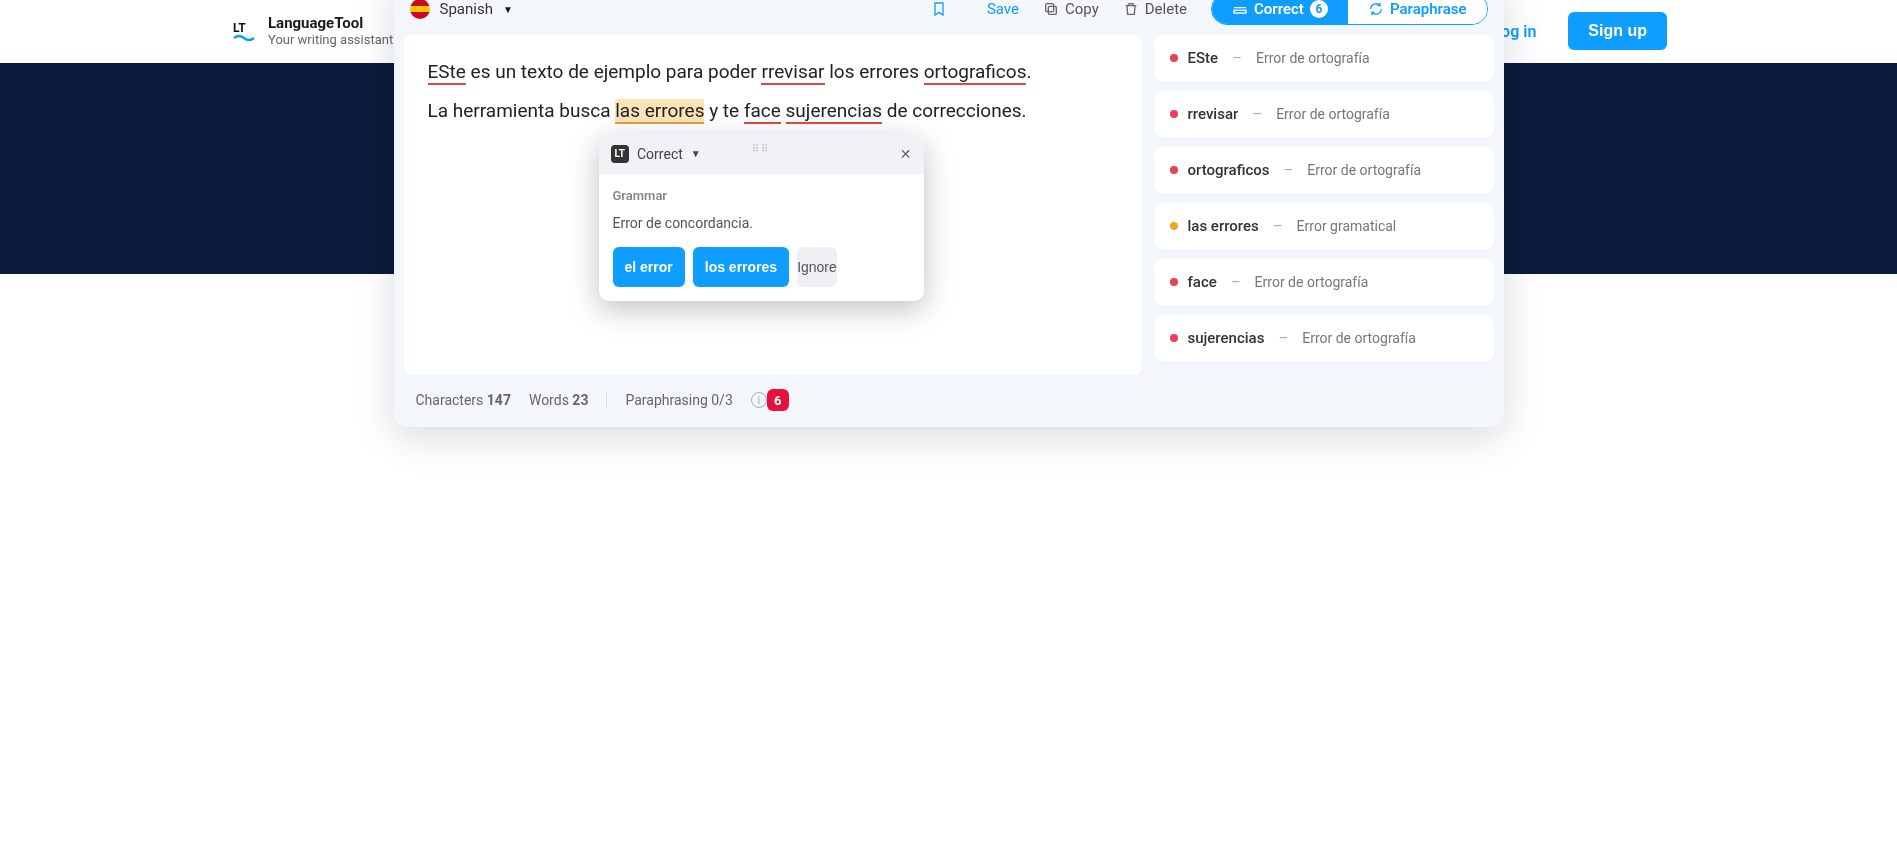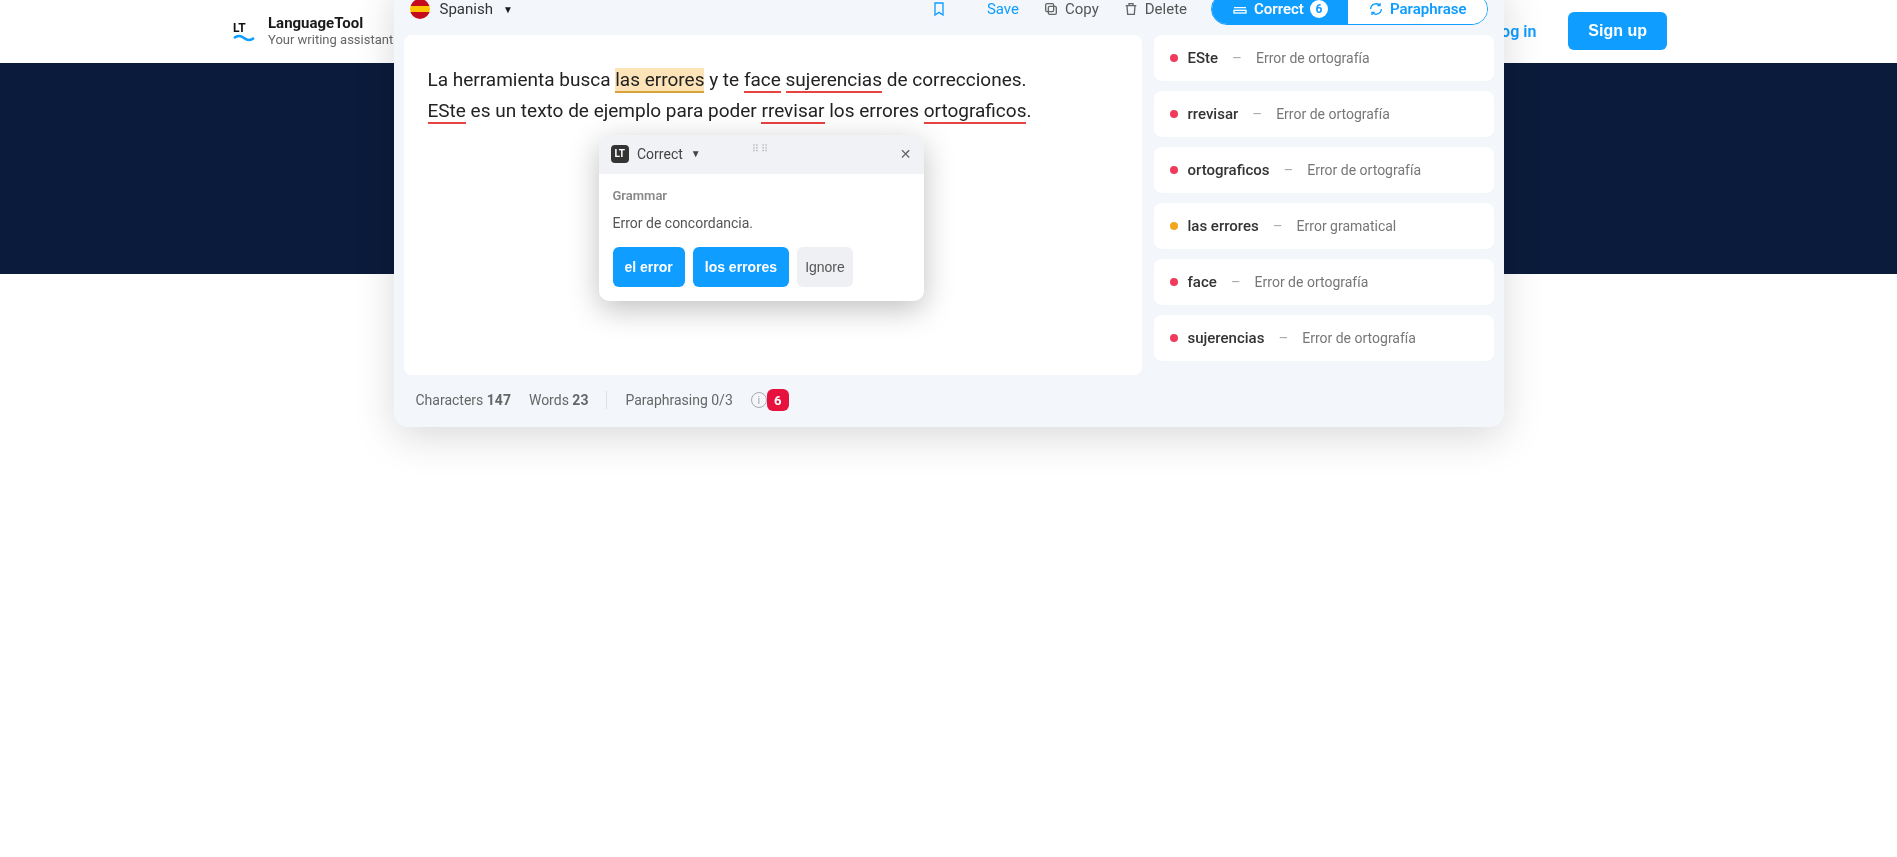--- a/index.html
+++ b/index.html
@@ -66,21 +66,21 @@
 .popup { position:absolute; top:100px; left:195px; width:325px; background:#fff; border-radius:10px; box-shadow: 0 8px 30px rgba(0,0,0,.25); }
 .popup-head { background:#f0f2f5; border-radius:10px 10px 0 0; padding:8px 12px; display:flex; align-items:center; justify-content:space-between; font-size:14px; color:#444; }
 .popup-head-left { display:flex; align-items:center; gap:8px; }
 .popup-drag { position:absolute; left:50%; top:6px; transform:translateX(-50%); color:#bbb; letter-spacing:2px; font-size:10px; }
 .popup-close { cursor:pointer; color:#666; }
 .popup-body { padding: 12px 14px 14px; }
 .popup-cat { font-size:13px; color:#888; font-weight:600; margin-bottom:6px; }
 .popup-msg { font-size:14px; color:#555; margin-bottom:12px; }
 .popup-actions { display:flex; gap:8px; }
 .sugg { background:#0f9dff; color:#fff; border:none; border-radius:6px; padding:12px 12px; font-size:14px; font-weight:600; cursor:pointer; }
-.ignore { background:#eef0f3; color:#555; border:none; border-radius:6px; padding:6px 8px; font-size:14px; cursor:pointer; }
+.ignore { background:#eef0f3; color:#555; border:none; border-radius:6px; padding:6px 0; font-size:14px; cursor:pointer; }
 
 .footer { display:flex; align-items:center; justify-content:flex-start; padding: 14px 12px 16px; font-size:14px; color:#666; }
 .footer-left { display:flex; align-items:center; gap:18px; }
 .footer-sep { width:1px; height:18px; background:#dcdfe4; }
 .info-icon { width:16px; height:16px; border:1.5px solid #aaa; border-radius:50%; display:inline-flex; align-items:center; justify-content:center; font-size:11px; color:#aaa; }
 .footer-badge { background:#e6123d; color:#fff; width:22px; height:22px; border-radius:6px; display:inline-flex; align-items:center; justify-content:center; font-size:13px; font-weight:700; }
 
 .icon { display:inline-flex; }
 </style>
 </head>
@@ -179,25 +179,25 @@
                   </svg>
                 </span>
               <span>Paraphrase</span>
             </div>
           </div>
         </div>
       </div>
 
       <div class="editor-body">
         <div class="textarea">
+          <div>
+            <span class="red-ul">ESte</span><span> es un texto de ejemplo para poder </span><span class="red-ul">rrevisar</span><span> los errores </span><span class="red-ul">ortograficos</span><span>.</span>
+          </div>
           <div style="margin-top:8px;">
             <span>La herramienta busca </span><span class="amber-hl">las errores</span><span> y te </span><span class="red-ul">face</span><span> </span><span class="red-ul">sujerencias</span><span> de correcciones.</span>
-          </div>
-          <div>
-            <span class="red-ul">ESte</span><span> es un texto de ejemplo para poder </span><span class="red-ul">rrevisar</span><span> los errores </span><span class="red-ul">ortograficos</span><span>.</span>
           </div>
 
           <div class="popup">
             <div class="popup-drag">⠿⠿</div>
             <div class="popup-head">
               <div class="popup-head-left">
                 <span style="background:#333;color:#fff;border-radius:4px;padding:1px 4px;font-size:10px;font-weight:700;">LT</span>
                 <span>Correct</span>
                 <span class="chev">▼</span>
               </div>

